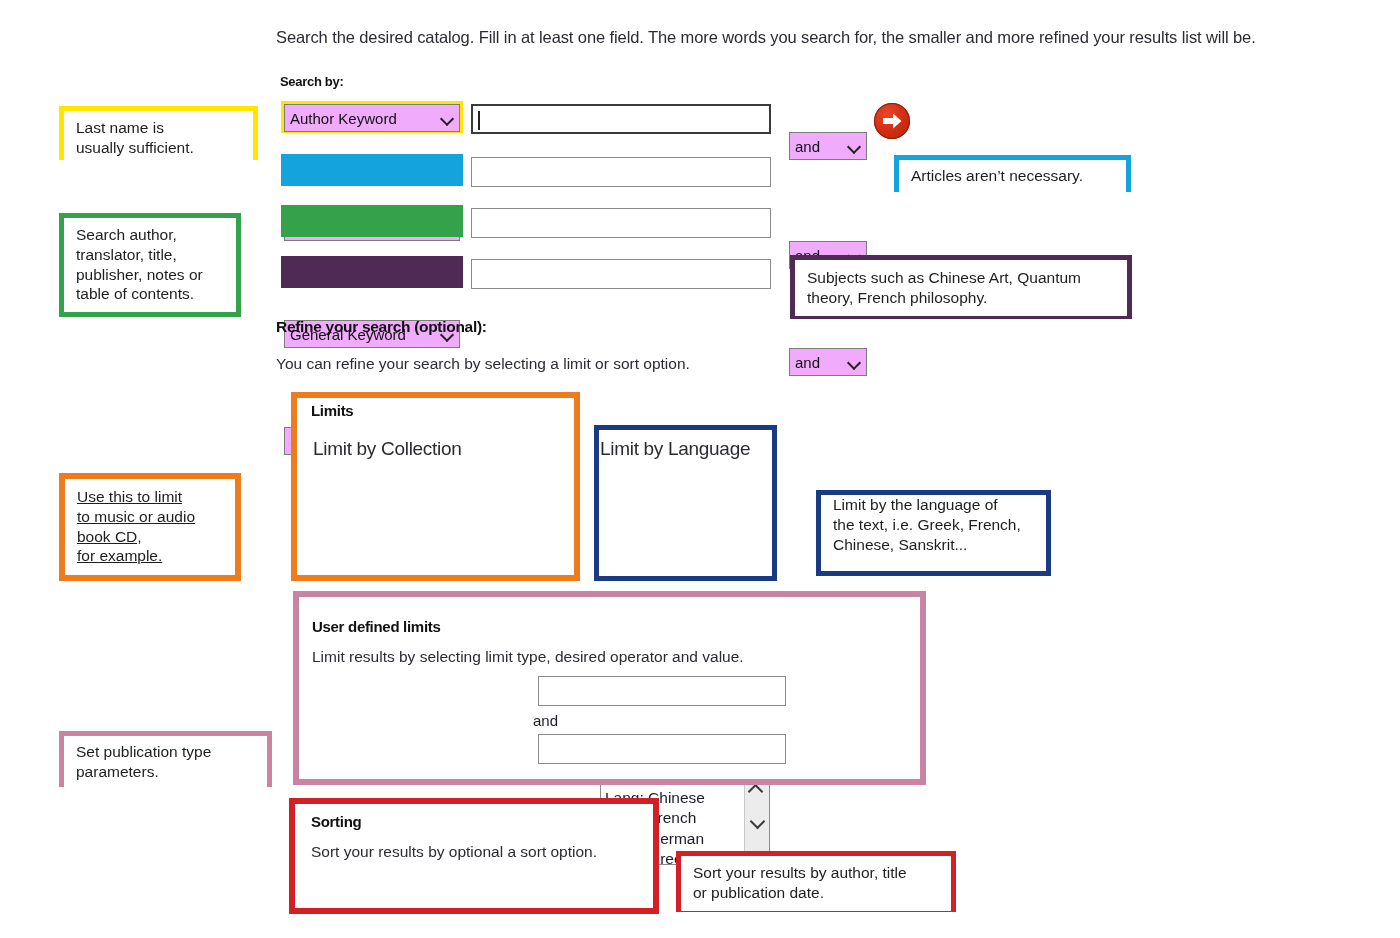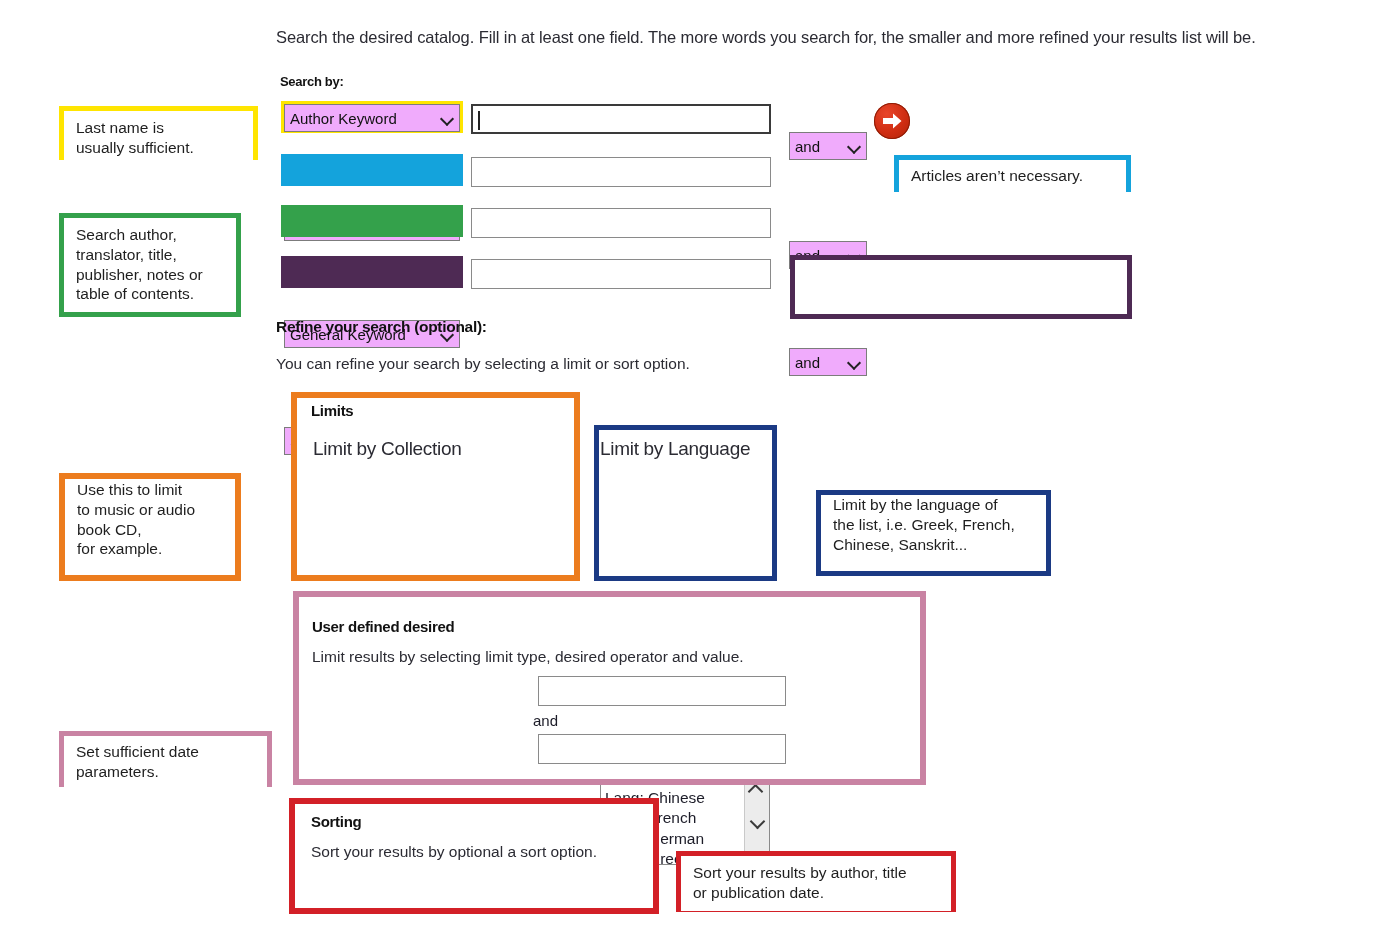--- a/index.html
+++ b/index.html
@@ -197,21 +197,21 @@
     <div>Lang: German</div>
     <div>Lang: Greek</div>
   </div>
   <div class="sbar">
     <span class="chev up"></span>
     <span class="chev down"></span>
   </div>
 </div>
 
 <div class="abs" style="left:293px; top:591px; width:633px; height:194px; border:6px solid #c983a3; background:#fff;"></div>
-<div class="abs panelTitle" style="left:312px; top:618px;">User defined desired</div>
+<div class="abs panelTitle" style="left:312px; top:618px;">User defined limits</div>
 <div class="abs" style="left:312px; top:648px; font-size:15.5px; color:#2b2b33;">Limit results by selecting limit type, desired operator and value.</div>
 
 <div class="abs txt" style="left:538px; top:676px; width:248px; height:30px;"></div>
 
 <div class="abs andlbl" style="left:533px; top:712px;">and</div>
 
 <div class="abs txt" style="left:538px; top:734px; width:248px; height:30px;"></div>
 
 <div class="abs" style="left:289px; top:798px; width:370px; height:116px; border:6px solid #d32027; background:#fff;"></div>
 <div class="abs panelTitle" style="left:311px; top:813px;">Sorting</div>
@@ -234,43 +234,45 @@
 </div>
 
 <div class="note" style="left:894px; top:155px; width:237px; height:37px; border:5px solid #14a3dc;">
   <div class="inner" style="padding-top:6px;">
     <div>Articles aren’t necessary.</div>
   </div>
 </div>
 
 <div class="note" style="left:790px; top:255px; width:342px; height:64px; border:5px solid #4e2a54;">
   <div class="inner" style="padding-top:8px;">
+    <div>Subjects such as Chinese Art, Quantum</div>
+    <div>theory, French philosophy.</div>
   </div>
 </div>
 
 <div class="note" style="left:59px; top:473px; width:182px; height:108px; border:6px solid #ec7c1e;">
-  <div class="inner" style="padding-top:1px;">
+  <div class="inner" style="padding-top:8px;text-decoration:underline;">
     <div>Use this to limit</div>
     <div>to music or audio</div>
     <div>book CD,</div>
     <div>for example.</div>
   </div>
 </div>
 
 <div class="note" style="left:816px; top:490px; width:235px; height:86px; border:5px solid #1b3a84;">
   <div class="inner" style="padding-top:0;">
     <div>Limit by the language of</div>
-    <div>the list, i.e. Greek, French,</div>
+    <div>the text, i.e. Greek, French,</div>
     <div>Chinese, Sanskrit...</div>
   </div>
 </div>
 
 <div class="note" style="left:59px; top:731px; width:213px; height:56px; border:5px solid #c983a3;">
   <div class="inner" style="padding-top:6px;">
-    <div>Set sufficient date</div>
+    <div>Set publication type</div>
     <div>parameters.</div>
   </div>
 </div>
 
 <div class="note" style="left:676px; top:851px; width:280px; height:61px; border:5px solid #d32027;">
   <div class="inner" style="padding-top:7px;">
     <div>Sort your results by author, title</div>
     <div>or publication date.</div>
   </div>
 </div>

